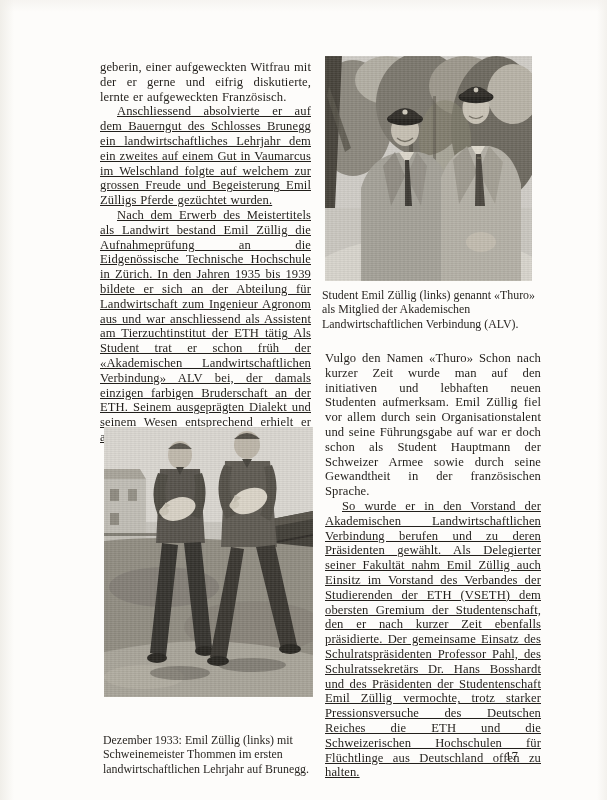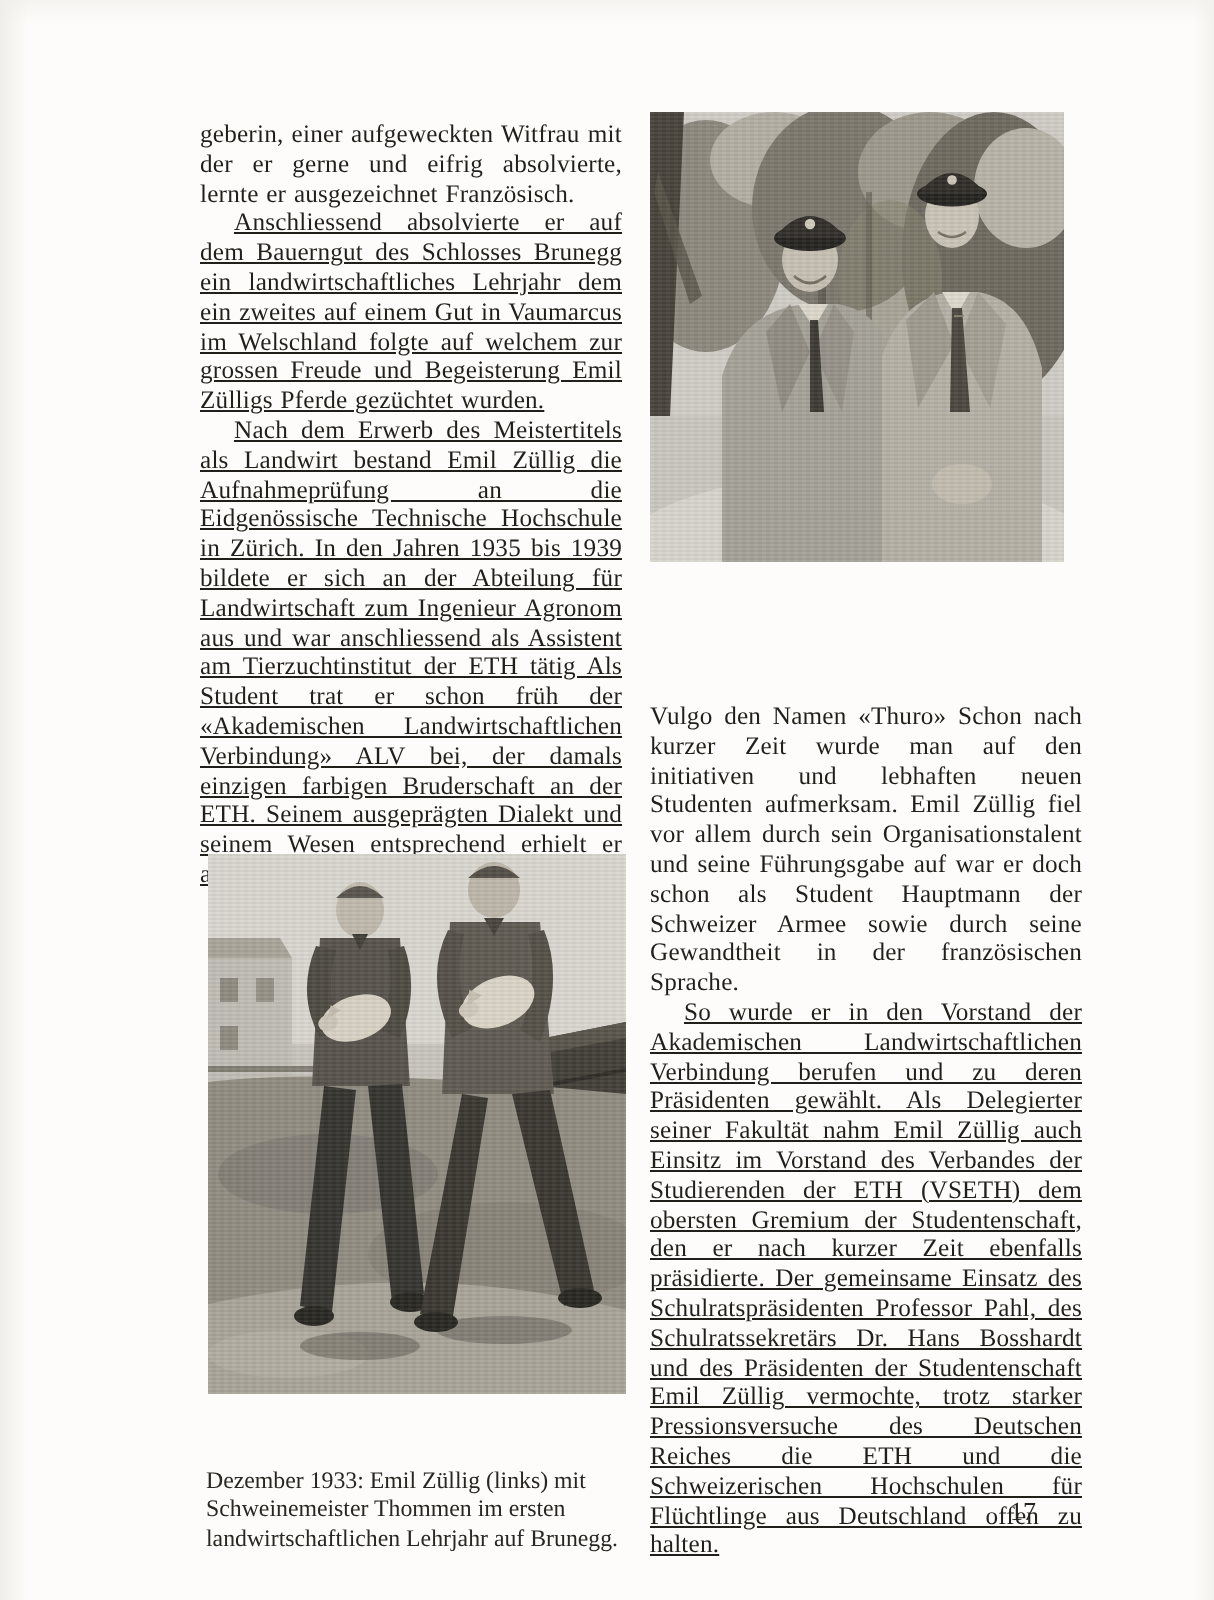--- a/index.html
+++ b/index.html
@@ -54,21 +54,21 @@
     left: 505px; top: 748px; width: 40px;
     font-size: 13px; text-align: left; color: #26231f;
   }
 </style>
 </head>
 <body>
 
 <div class="scan">
 
   <div class="col" id="left-col">
-    <p>geberin, einer aufgeweckten Witfrau mit der er gerne und eifrig absolvierte, lernte er ausgezeichnet Französisch.</p>
+    <p>geberin, einer aufgeweckten Witfrau mit der er gerne und eifrig diskutierte, lernte er aufgeweckten Französisch.</p>
     <p class="indent">Anschliessend absolvierte er auf dem Bauerngut des Schlosses Brunegg ein landwirtschaftliches Lehrjahr dem ein zweites auf einem Gut in Vaumarcus im Welschland folgte auf welchem zur grossen Freude und Begeisterung Emil Zülligs Pferde gezüchtet wurden.</p>
     <p class="indent">Nach dem Erwerb des Meistertitels als Landwirt bestand Emil Züllig die Aufnahmeprüfung an die Eidgenössische Technische Hochschule in Zürich. In den Jahren 1935 bis 1939 bildete er sich an der Abteilung für Landwirtschaft zum Ingenieur Agronom aus und war anschliessend als Assistent am Tierzuchtinstitut der ETH tätig Als Student trat er schon früh der «Akademischen Landwirtschaftlichen Verbindung» ALV bei, der damals einzigen farbigen Bruderschaft an der ETH. Seinem ausgeprägten Dialekt und seinem Wesen entsprechend erhielt er als</p>
   </div>
 
   <figure id="photo-students" role="img" aria-label="Black-and-white photo: two students in suits, ties and dark peaked fraternity caps standing in front of trees">
     <svg viewBox="0 0 207 225" preserveAspectRatio="none">
       <rect width="207" height="225" fill="#cfccc6"></rect>
 
       <g>
         <ellipse cx="28" cy="62" rx="40" ry="58" fill="#8b877d"></ellipse>
@@ -116,20 +116,21 @@
         <ellipse cx="151" cy="52" rx="13.5" ry="16" fill="#c9c3b6"></ellipse>
         <path d="M144,60 q7,5 14,0" stroke="#736e61" stroke-width="1.2" fill="none"></path>
         <ellipse cx="151" cy="41" rx="17.5" ry="6.2" fill="#23211d"></ellipse>
         <path d="M134,41 Q151,20 168,41 Z" fill="#2e2b26"></path>
         <circle cx="151" cy="34" r="2.4" fill="#ccc6b9"></circle>
       </g>
     </svg>
     <span class="grain"></span>
   </figure>
 
+  <div class="caption" id="caption-right">Student Emil Züllig (links) genannt «Thuro» als Mitglied der Akademischen Landwirtschaftlichen Verbindung (ALV).</div>
 
   <div class="col" id="right-col">
     <p>Vulgo den Namen «Thuro» Schon nach kurzer Zeit wurde man auf den initiativen und lebhaften neuen Studenten aufmerksam. Emil Züllig fiel vor allem durch sein Organisationstalent und seine Führungsgabe auf war er doch schon als Student Hauptmann der Schweizer Armee sowie durch seine Gewandtheit in der französischen Sprache.</p>
     <p class="indent">So wurde er in den Vorstand der Akademischen Landwirtschaftlichen Verbindung berufen und zu deren Präsidenten gewählt. Als Delegierter seiner Fakultät nahm Emil Züllig auch Einsitz im Vorstand des Verbandes der Studierenden der ETH (VSETH) dem obersten Gremium der Studentenschaft, den er nach kurzer Zeit ebenfalls präsidierte. Der gemeinsame Einsatz des Schulratspräsidenten Professor Pahl, des Schulratssekretärs Dr. Hans Bosshardt und des Präsidenten der Studentenschaft Emil Züllig vermochte, trotz starker Pressionsversuche des Deutschen Reiches die ETH und die Schweizerischen Hochschulen für Flüchtlinge aus Deutschland offen zu halten.</p>
   </div>
 
   <figure id="photo-farm" role="img" aria-label="Black-and-white photo: two young men in dark work clothes standing in a farmyard, each holding a piglet, with a wagon behind them">
     <svg viewBox="0 0 209 270" preserveAspectRatio="none">
       <rect width="209" height="270" fill="#c7c4bd"></rect>
       <rect width="209" height="95" fill="#d9d6d0"></rect>

